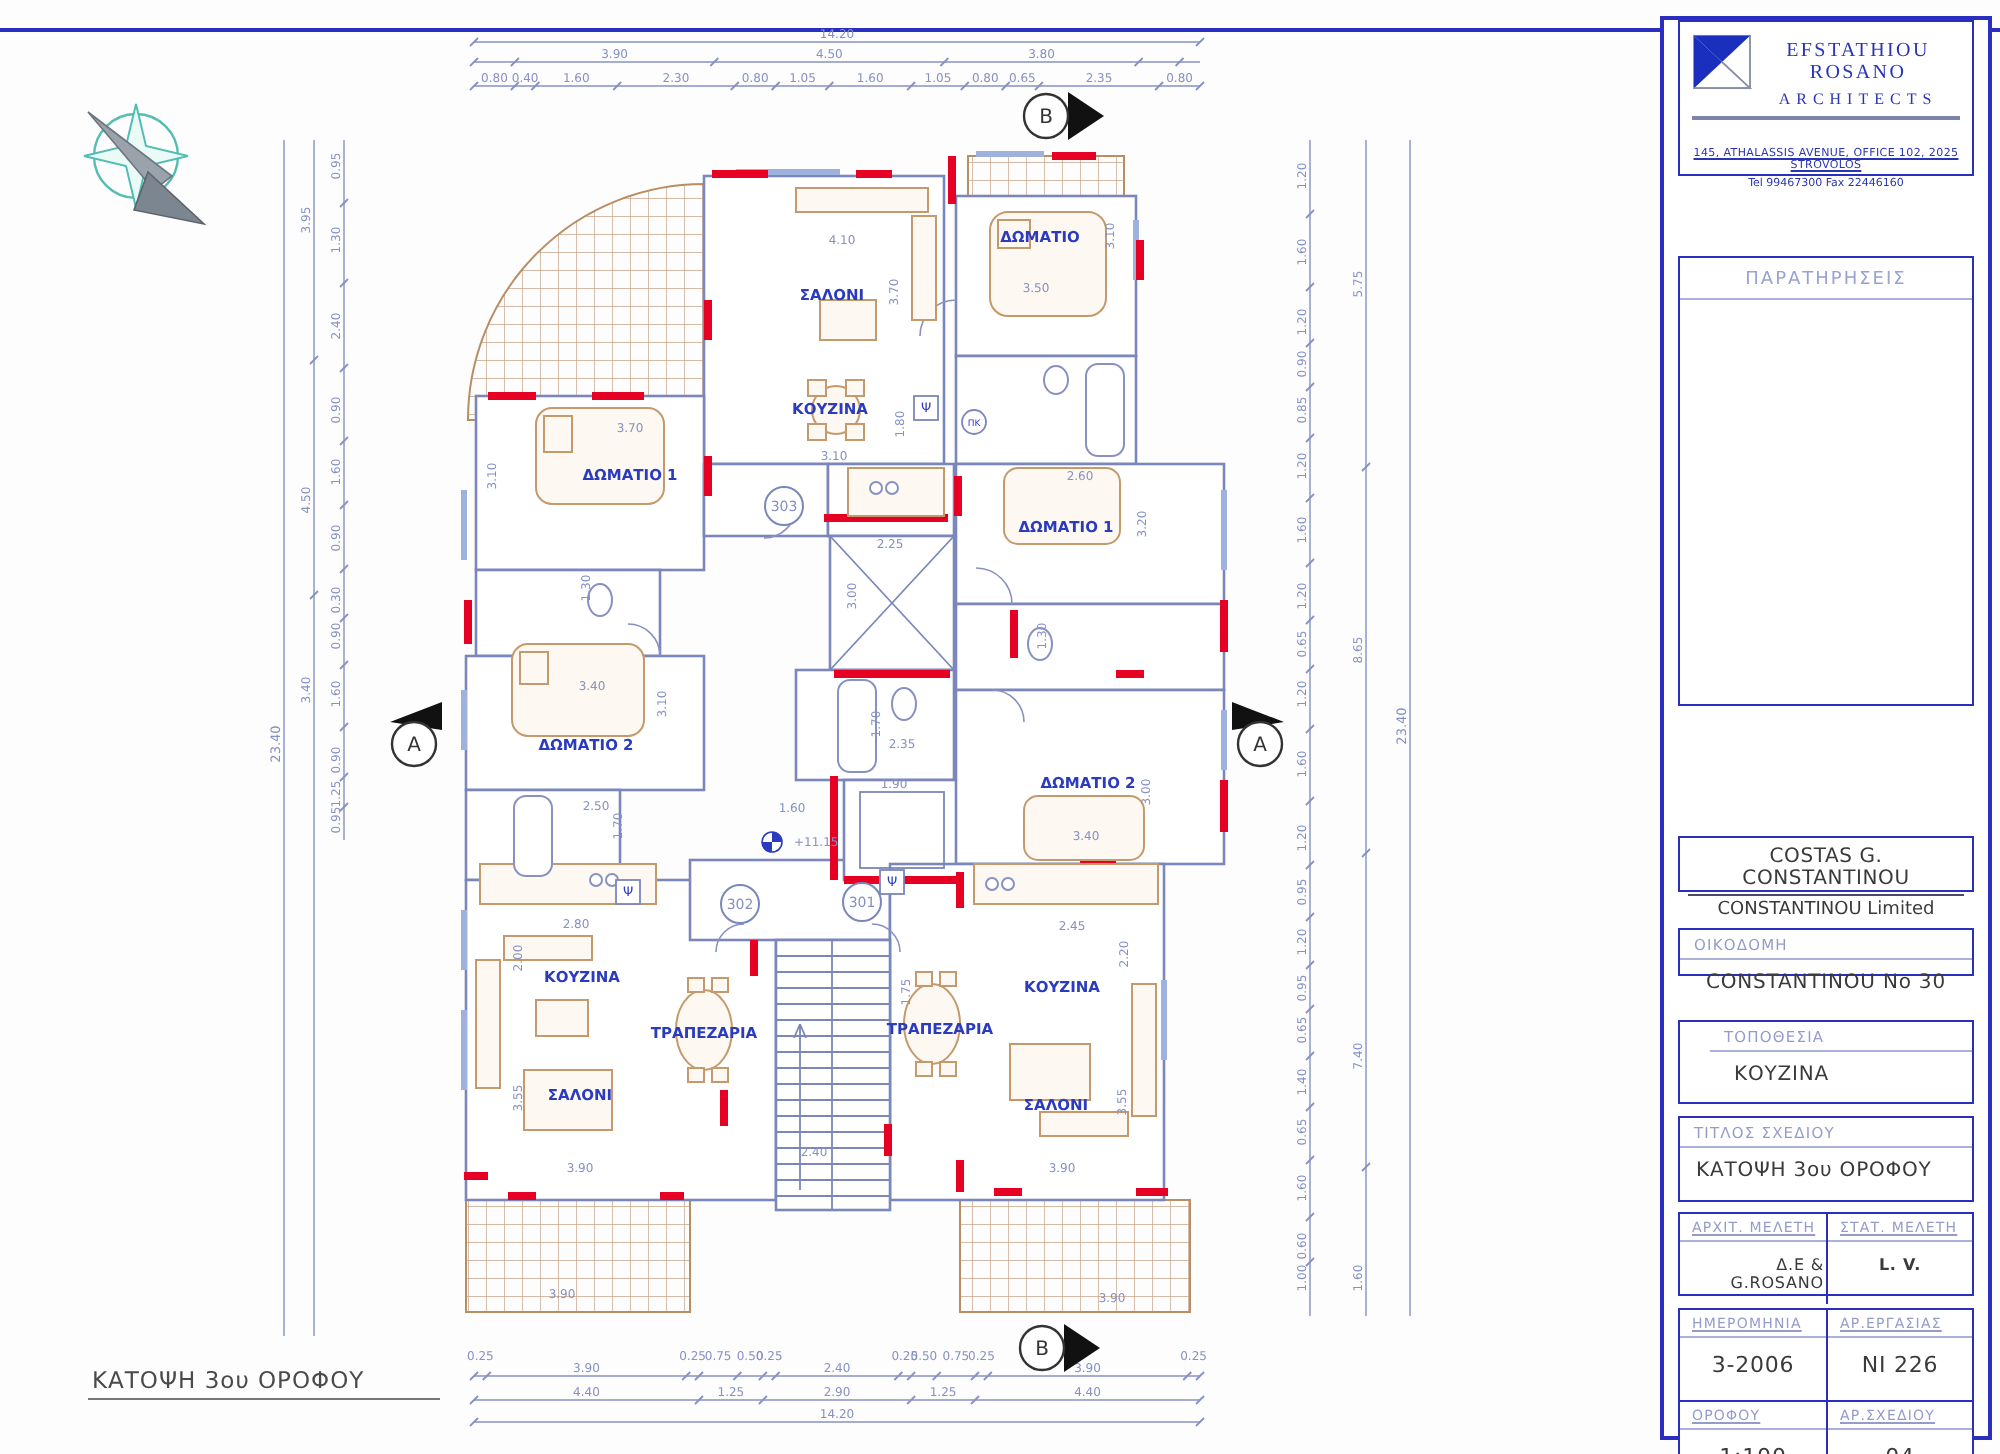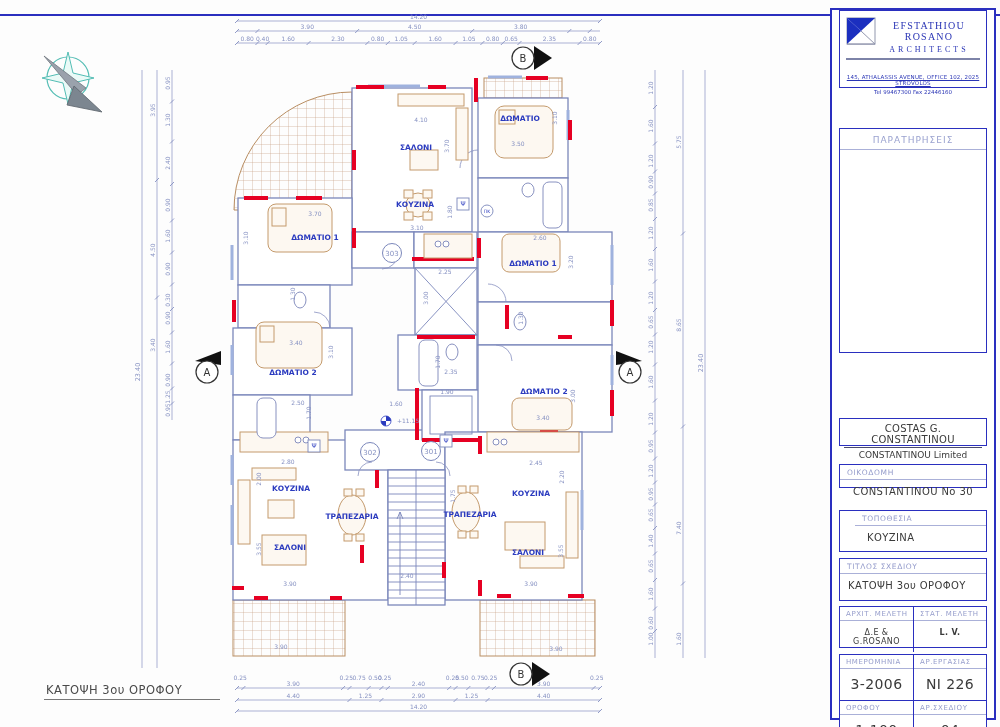--- a/index.html
+++ b/index.html
@@ -13,22 +13,22 @@
   #panel{position:absolute;left:830px;top:8px;width:166px;height:712px;
     border:2px solid var(--frame,#2a2fbf);background:#fff;box-sizing:border-box;}
   .tb{position:absolute;left:7px;width:148px;border:1.5px solid var(--frame,#2a2fbf);
     box-sizing:border-box;background:#fff;}
   .tb .lab{font-size:7.5px;color:#959ccb;letter-spacing:.6px;padding:3px 0 2px 7px;
     border-bottom:1px solid #aab0d8;}
   .tb .val{font-size:10px;color:#3a3a3a;text-align:center;padding:6px 2px 5px 2px;letter-spacing:.4px;}
   .tb2{display:grid;grid-template-columns:1fr 1fr;}
   .tb2 .cell{min-width:0;}
   .tb2 .cell + .cell{border-left:1px solid var(--frame,#2a2fbf);}
-  .tb2 .lab{padding-left:6px;font-size:7px;}
-  .tb2 .val{font-size:14px;padding:7px 1px 6px 1px;}
+  .tb2 .lab{padding-left:6px;font-size:7px;text-decoration:underline;}
+  .tb2 .val{font-size:11px;padding:7px 1px 6px 1px;}
   #firmbox{top:0;height:78px;}
   #firmrow{display:flex;align-items:flex-start;padding:6px 4px 0 6px;}
   #firmname{flex:1;text-align:center;font-family:"Liberation Serif","DejaVu Serif",serif;
     color:#2a35b5;font-size:10px;letter-spacing:1.2px;margin-top:3px;}
   #firmsub{font-size:8px;letter-spacing:3px;margin-top:3px;}
   #firmrule{height:2px;background:#7d83a8;margin:4px 6px 0 6px;}
   #firmaddr{font-size:5.5px;color:#2a35b5;text-align:center;margin-top:14px;
     text-decoration:underline;letter-spacing:.2px;}
   #firmtel{font-size:5.5px;color:#2a35b5;text-align:center;margin-top:3px;}
   #remarks{top:118px;height:225px;}
@@ -493,21 +493,21 @@
     </div>
 
     <div class="tb" id="ttl">
       <div class="lab">ΤΙΤΛΟΣ ΣΧΕΔΙΟΥ</div>
       <div class="val" style="text-align:left;padding-left:8px;">ΚΑΤΟΨΗ 3ου ΟΡΟΦΟΥ</div>
     </div>
 
     <div class="tb tb2" id="arch">
       <div class="cell">
         <div class="lab">ΑΡΧΙΤ. ΜΕΛΕΤΗ</div>
-        <div class="val" style="font-size:8px;">Δ.Ε &amp; G.ROSANO</div>
+        <div class="val" style="font-size:8px;text-align:right;">Δ.Ε &amp; G.ROSANO</div>
       </div>
       <div class="cell">
         <div class="lab">ΣΤΑΤ. ΜΕΛΕΤΗ</div>
         <div class="val" style="font-size:8px;font-weight:bold;">L. V.</div>
       </div>
     </div>
 
     <div class="tb tb2" id="date">
       <div class="cell">
         <div class="lab">ΗΜΕΡΟΜΗΝΙΑ</div>

